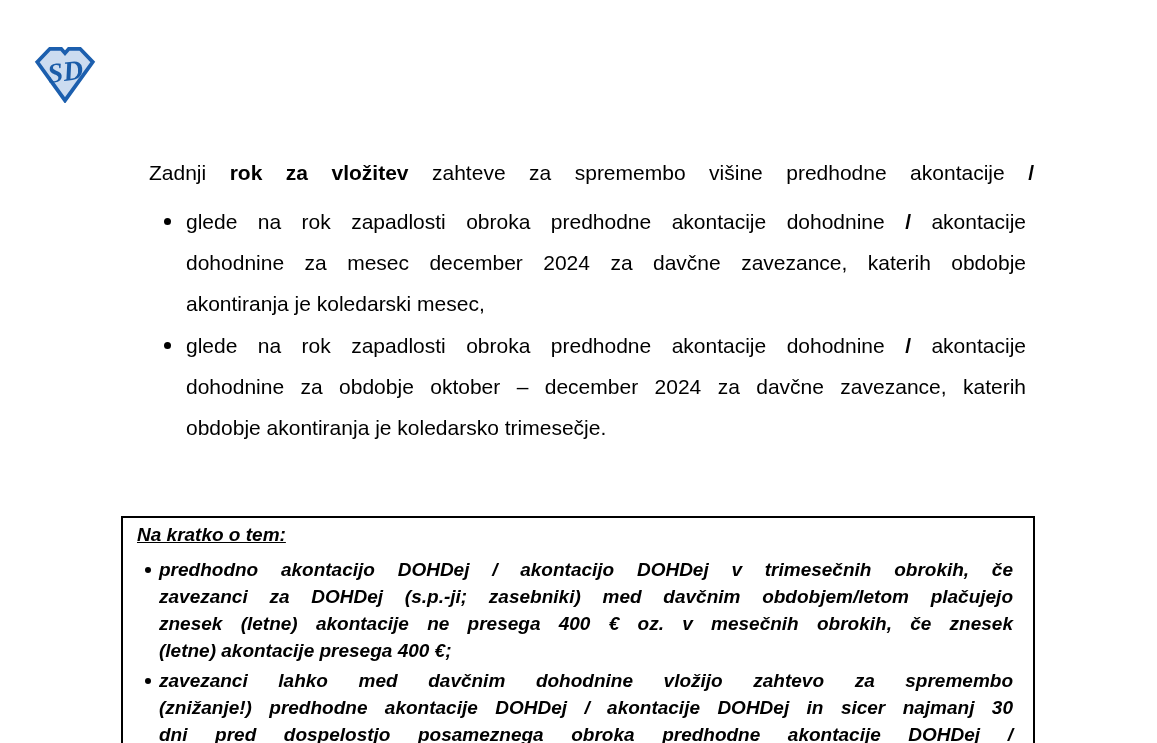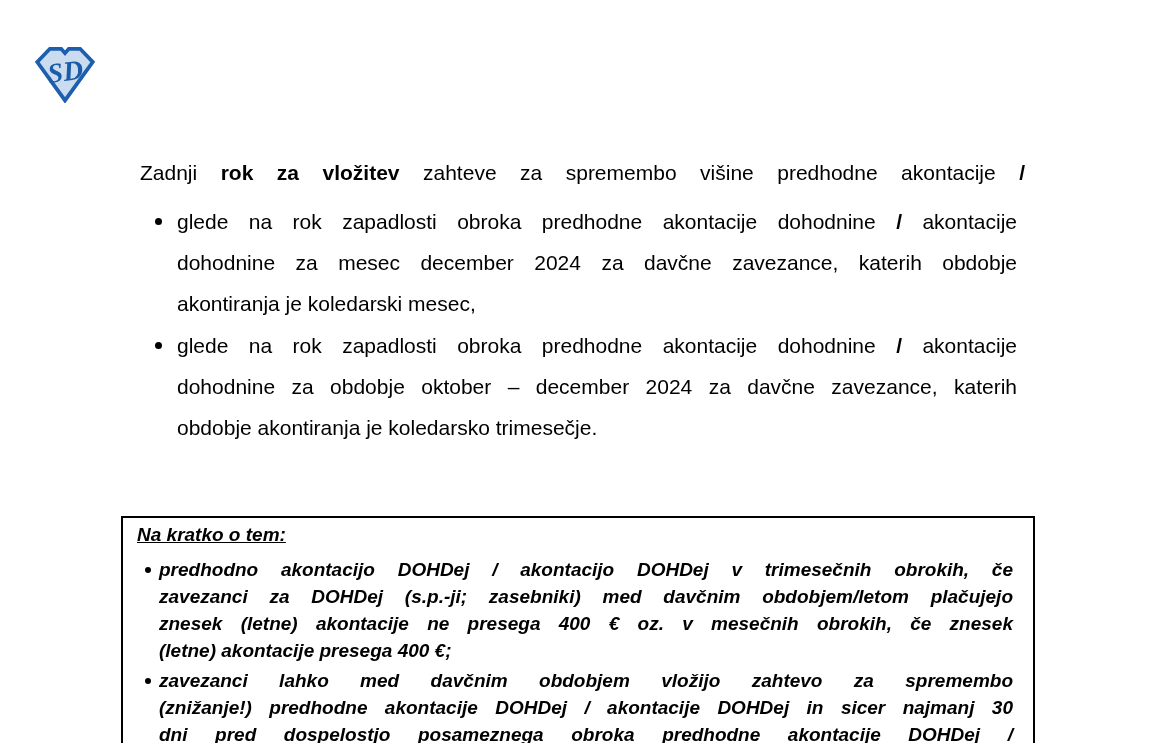--- a/index.html
+++ b/index.html
@@ -8,21 +8,21 @@
     background:#ffffff;
     overflow:hidden;
     position:relative;
     font-family:"Liberation Sans", sans-serif;
     color:#000;
   }
   
   .logo{position:absolute;left:33px;top:45px;width:64px;height:58px;}
   
   .main{
-    position:absolute;left:140px;top:152px;width:885px;
+    position:absolute;left:149px;top:152px;width:885px;
     font-size:21px;line-height:41px;
   }
   .jl{text-align:justify;text-align-last:justify;}
   .ll{text-align:left;}
   .line{width:100%;}
   b{font-weight:bold;}
   .main ul,.ibox ul{list-style:none;margin:8px;padding:0;}
   .main li{position:relative;padding-left:29px;margin-top:1px;}
   .main .dot{
     position:absolute;left:7px;top:17px;width:7px;height:7px;
@@ -79,19 +79,19 @@
   <ul>
     <li class="first">
       <span class="dot"></span>
       <div class="line jl">predhodno akontacijo DOHDej / akontacijo DOHDej v trimesečnih obrokih, če</div>
       <div class="line jl">zavezanci za DOHDej (s.p.-ji; zasebniki) med davčnim obdobjem/letom plačujejo</div>
       <div class="line jl">znesek (letne) akontacije ne presega 400 € oz. v mesečnih obrokih, če znesek</div>
       <div class="line ll">(letne) akontacije presega 400 €;</div>
     </li>
     <li class="second">
       <span class="dot"></span>
-      <div class="line jl">zavezanci lahko med davčnim obdobjem vložijo zahtevo za spremembo</div>
+      <div class="line jl">zavezanci lahko med davčnim dohodnine vložijo zahtevo za spremembo</div>
       <div class="line jl">(znižanje!) predhodne akontacije DOHDej / akontacije DOHDej in sicer najmanj 30</div>
       <div class="line jl">dni pred dospelostjo posameznega obroka predhodne akontacije DOHDej /</div>
       <div class="line ll">akontacije DOHDej</div>
     </li>
   </ul>
 </div>
 
 </body></html>

